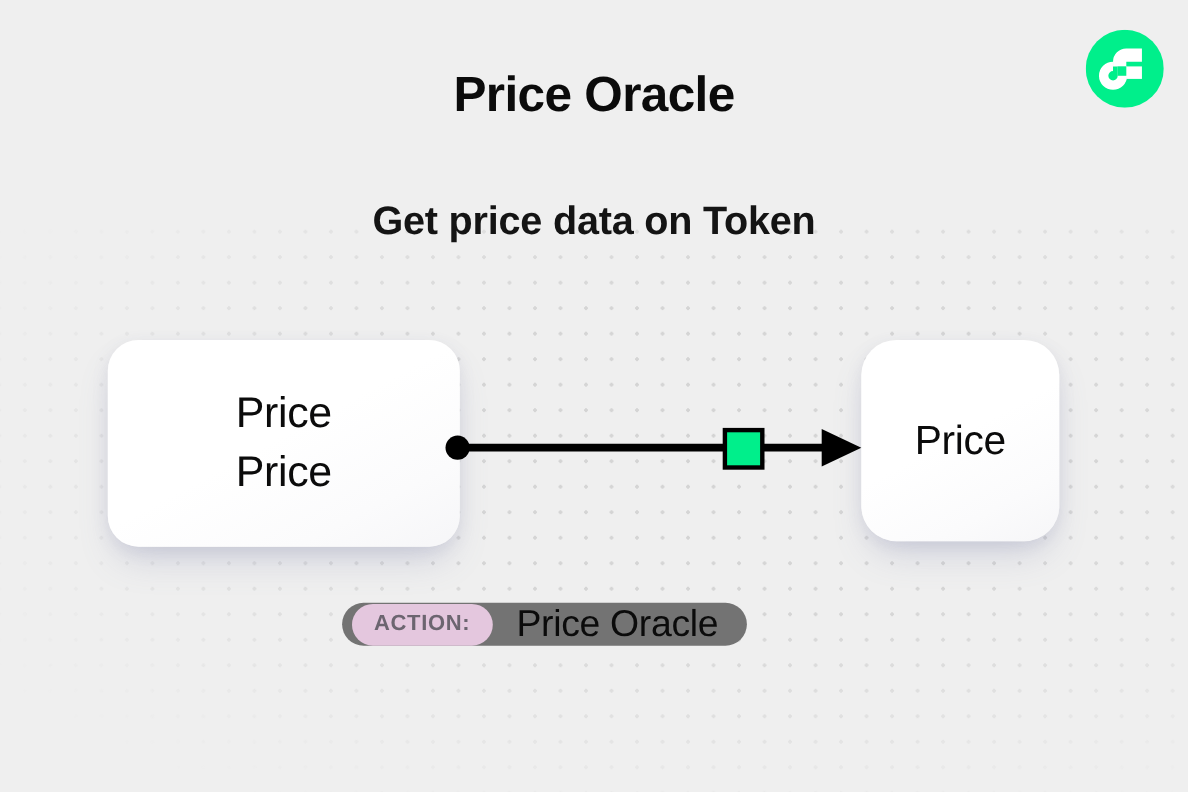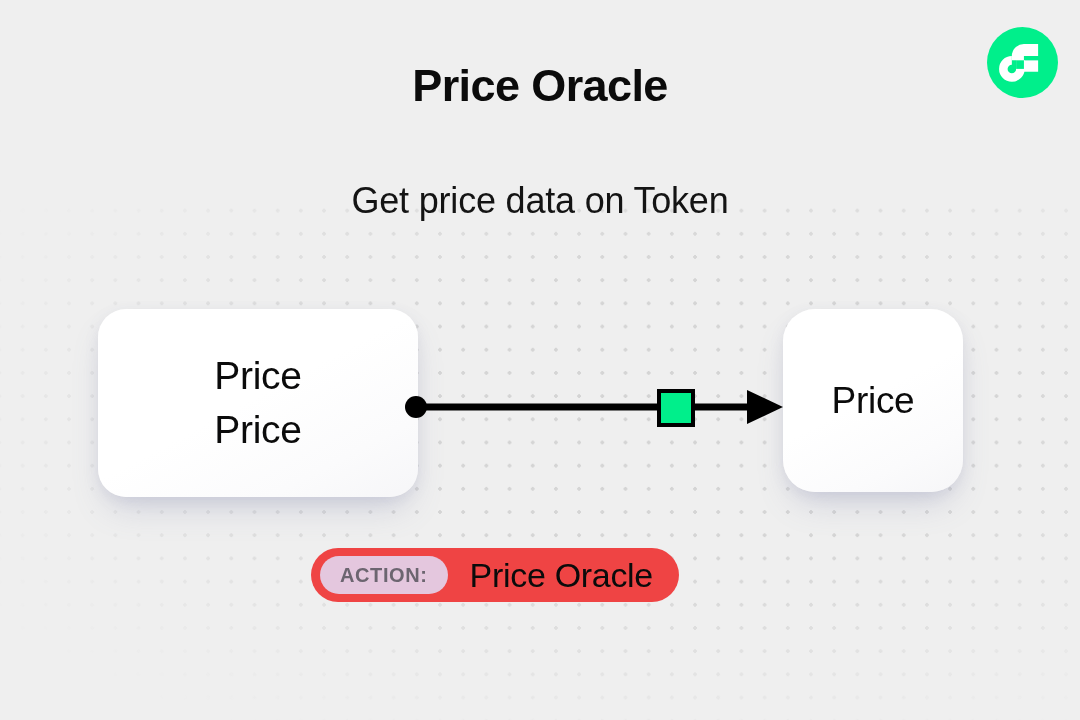--- a/index.html
+++ b/index.html
@@ -60,21 +60,21 @@
     letter-spacing: -0.6px;
     color: #0b0b0b;
   }
   #subtitle {
     position: absolute;
     left: 0;
     top: 180px;
     width: 1080px;
     text-align: center;
     font-size: 36px;
-    font-weight: 400;
+    font-weight: 700;
     letter-spacing: -0.2px;
     color: #141414;
   }
 
   
   #logo {
     position: absolute;
     right: 22px;
     top: 27px;
     width: 71px;
@@ -123,23 +123,23 @@
     width: 400px;
     height: 60px;
     overflow: visible;
   }
 
   
   #action-pill {
     position: absolute;
     left: 311px;
     top: 548px;
-    height: 54px;
+    height: 39px;
     padding: 0 26px 0 9px;
-    background: #ef4444;
+    background: #737373;
     border-radius: 27px;
     display: flex;
     align-items: center;
     box-sizing: border-box;
   }
   #action-tag {
     background: #e4c7de;
     color: #6c6570;
     border-radius: 22px;
     height: 38px;

